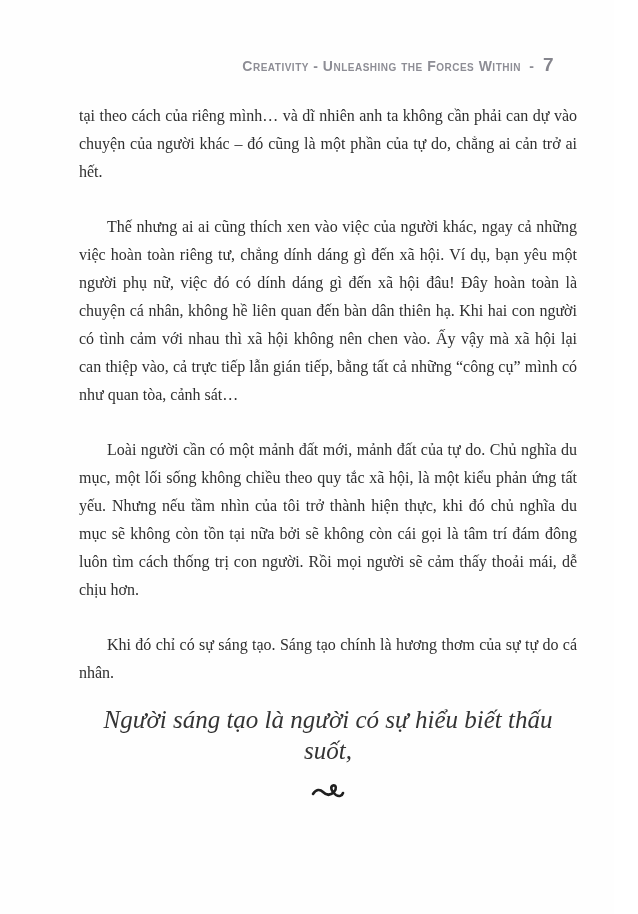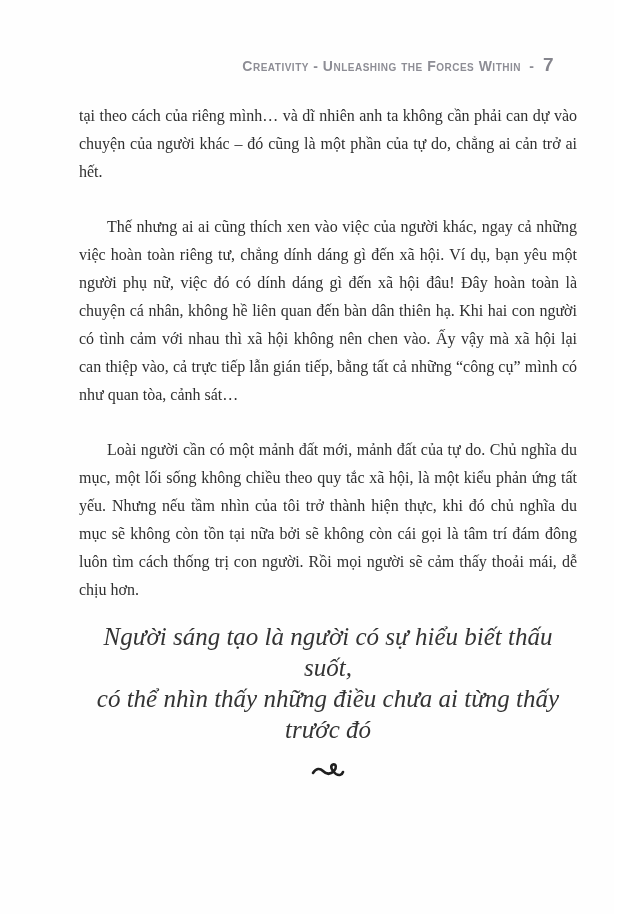--- a/index.html
+++ b/index.html
@@ -81,24 +81,24 @@
   <div class="running-header">
     <span>Creativity - Unleashing the Forces Within</span>
     <span class="sep">-</span>
     <span class="pagenum">7</span>
   </div>
 
   <div class="page-body">
     <p>tại theo cách của riêng mình… và dĩ nhiên anh ta không cần phải can dự vào chuyện của người khác – đó cũng là một phần của tự do, chẳng ai cản trở ai hết.</p>
     <p class="indent">Thế nhưng ai ai cũng thích xen vào việc của người khác, ngay cả những việc hoàn toàn riêng tư, chẳng dính dáng gì đến xã hội. Ví dụ, bạn yêu một người phụ nữ, việc đó có dính dáng gì đến xã hội đâu! Đây hoàn toàn là chuyện cá nhân, không hề liên quan đến bàn dân thiên hạ. Khi hai con người có tình cảm với nhau thì xã hội không nên chen vào. Ấy vậy mà xã hội lại can thiệp vào, cả trực tiếp lẫn gián tiếp, bằng tất cả những “công cụ” mình có như quan tòa, cảnh sát…</p>
     <p class="indent">Loài người cần có một mảnh đất mới, mảnh đất của tự do. Chủ nghĩa du mục, một lối sống không chiều theo quy tắc xã hội, là một kiểu phản ứng tất yếu. Nhưng nếu tầm nhìn của tôi trở thành hiện thực, khi đó chủ nghĩa du mục sẽ không còn tồn tại nữa bởi sẽ không còn cái gọi là tâm trí đám đông luôn tìm cách thống trị con người. Rồi mọi người sẽ cảm thấy thoải mái, dễ chịu hơn.</p>
+    <p class="indent">Khi đó chỉ có sự sáng tạo. Sáng tạo chính là hương thơm của sự tự do cá nhân.</p>
 
     <div class="epigraph">
       <div>Người sáng tạo là người có sự hiểu biết thấu suốt,</div>
-      <div>có thể nhìn thấy những điều chưa ai từng thấy trước đó</div>
     </div>
 
     <div class="ornament">
       <span>
         <svg width="38" height="26" viewBox="0 0 38 26" aria-hidden="true">
           <path d="M4 14 C7 9, 11 9, 14 12 C17 15, 21 16, 25 12
                    C28 9, 27 4.5, 24 5.5 C21 6.5, 22 11.5, 27 15
                    C30 17, 33 16, 34 13" fill="none" stroke="#1f1f1f" stroke-width="2.6" stroke-linecap="round" stroke-linejoin="round"></path>
         </svg>
       </span>

